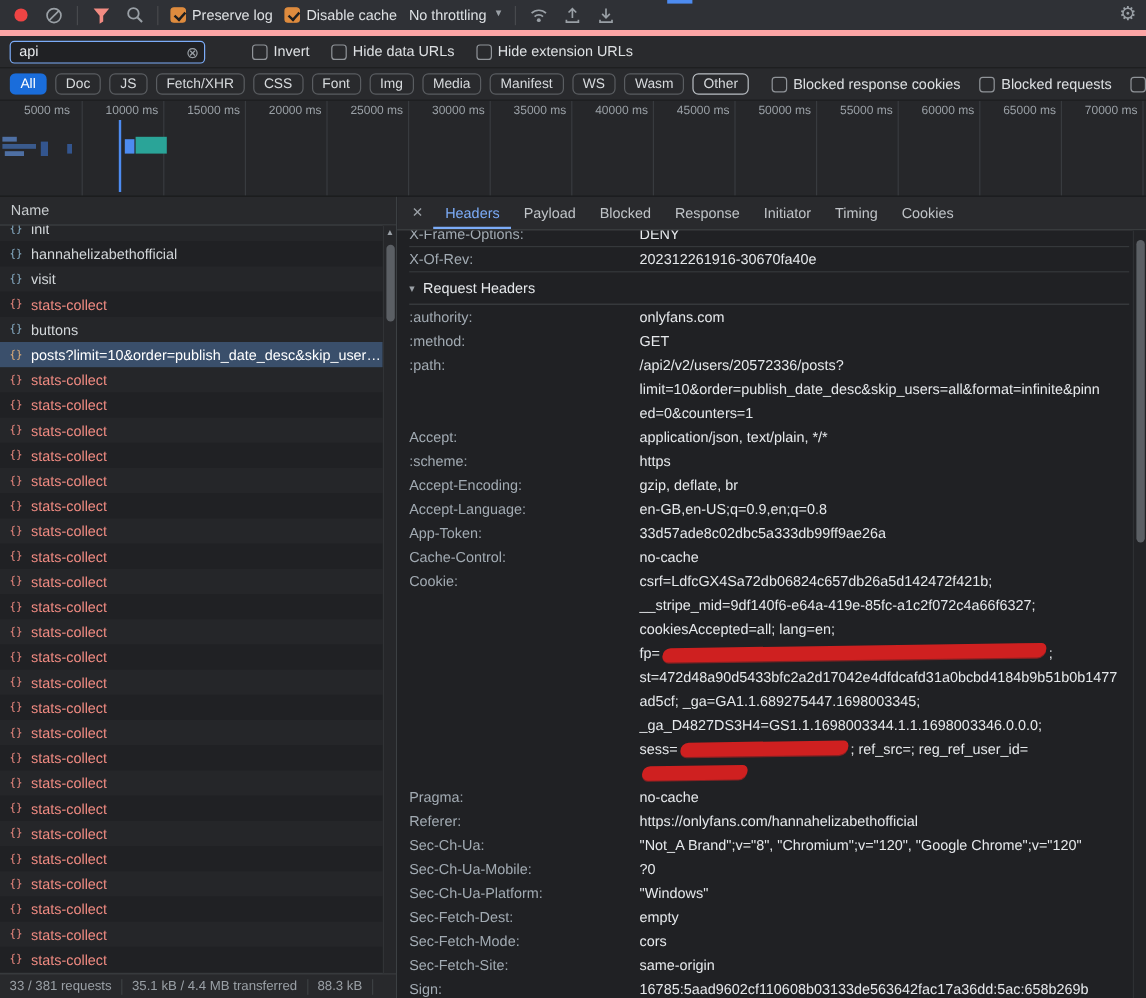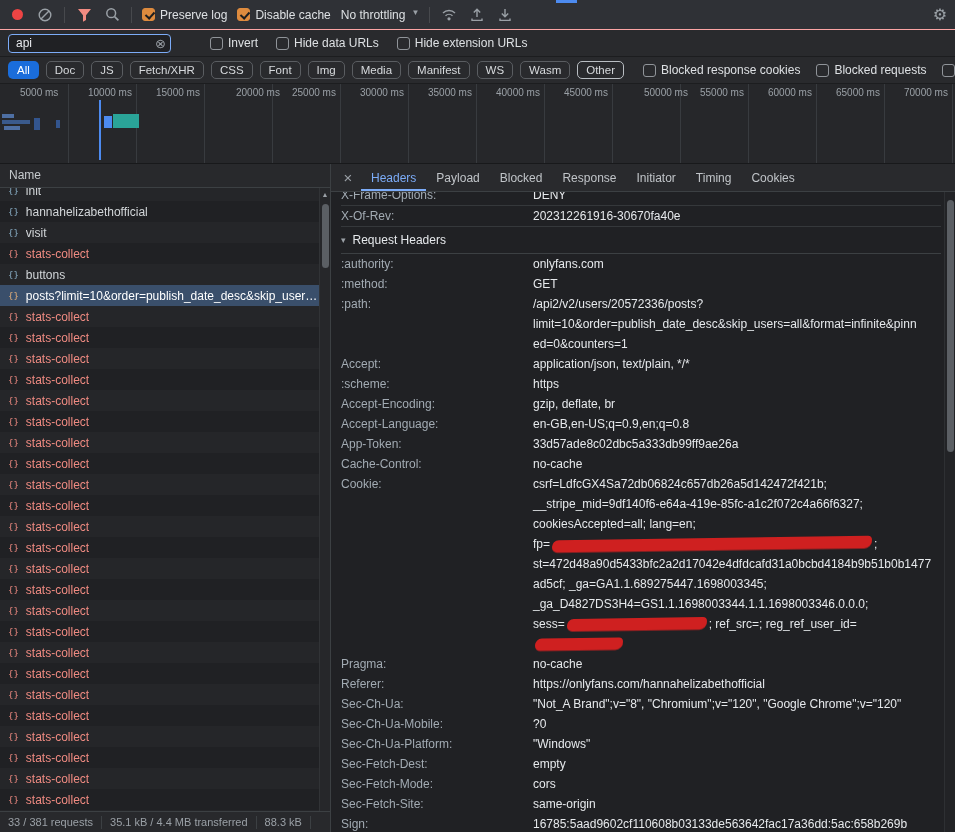--- a/index.html
+++ b/index.html
@@ -3,21 +3,21 @@
 <meta charset="utf-8">
 <style>
   *{box-sizing:border-box;margin:0;padding:0}
   html,body{background:#111}
   .devtools{
     position:relative;width:955px;height:832px;background:#202124;color:#e8eaed;
     font-family:"Liberation Sans","DejaVu Sans",sans-serif;font-size:12px;
     display:flex;flex-direction:column;overflow:hidden;
   }
   .tbar{display:flex;align-items:center;gap:10px;padding:0 8px;flex:none}
-  .tbar-top{height:30px;background:#2f3136;border-bottom:1px solid #fca5a5}
+  .tbar-top{height:30px;background:#2f3136;border-bottom:5px solid #fca5a5}
   .tbar-filter{height:27px;background:#292a2d;border-bottom:1px solid #1c1d1f}
   .tbar-chips{height:27px;background:#292a2d;border-bottom:1px solid #1c1d1f;gap:0}
   .divider{width:1px;height:16px;background:#47494d;flex:none}
   .ibtn{width:18px;height:18px;display:flex;align-items:center;justify-content:center;color:#9aa0a6;flex:none;cursor:pointer}
   .record-dot{width:11px;height:11px;border-radius:50%;background:var(--record)}
   .gear{margin-left:auto;font-size:16px;line-height:1;color:#9aa0a6}
   .top-blue{position:absolute;left:556px;top:0;width:21px;height:3px;background:var(--tl-blue)}
   .cbx{display:inline-flex;align-items:center;gap:5px;color:#dde0e3;white-space:nowrap;cursor:pointer}
   .cb{width:13px;height:13px;border:1px solid #909499;border-radius:3px;position:relative;flex:none;background:transparent}
   .cb.checked{background:var(--checkbox);border-color:var(--checkbox)}
@@ -191,33 +191,33 @@
   </div>
 
   <div class="timeline">
       <div class="tgrid" style="left: 68px;"></div>
       <span class="tlabel" style="left: 20px;">5000 ms</span>
       <div class="tgrid" style="left: 136px;"></div>
       <span class="tlabel" style="left: 88px;">10000 ms</span>
       <div class="tgrid" style="left: 204px;"></div>
       <span class="tlabel" style="left: 156px;">15000 ms</span>
       <div class="tgrid" style="left: 272px;"></div>
-      <span class="tlabel" style="left: 224px; margin-left: 12px;">20000 ms</span>
+      <span class="tlabel" style="left: 224px;">20000 ms</span>
       <div class="tgrid" style="left: 340px;"></div>
       <span class="tlabel" style="left: 292px;">25000 ms</span>
       <div class="tgrid" style="left: 408px;"></div>
       <span class="tlabel" style="left: 360px;">30000 ms</span>
       <div class="tgrid" style="left: 476px;"></div>
       <span class="tlabel" style="left: 428px;">35000 ms</span>
       <div class="tgrid" style="left: 544px;"></div>
       <span class="tlabel" style="left: 496px;">40000 ms</span>
       <div class="tgrid" style="left: 612px;"></div>
       <span class="tlabel" style="left: 564px;">45000 ms</span>
       <div class="tgrid" style="left: 680px;"></div>
-      <span class="tlabel" style="left: 632px; margin-left: 12px;">50000 ms</span>
+      <span class="tlabel" style="left: 632px;">50000 ms</span>
       <div class="tgrid" style="left: 748px;"></div>
       <span class="tlabel" style="left: 700px;">55000 ms</span>
       <div class="tgrid" style="left: 816px;"></div>
       <span class="tlabel" style="left: 768px;">60000 ms</span>
       <div class="tgrid" style="left: 884px;"></div>
       <span class="tlabel" style="left: 836px;">65000 ms</span>
       <div class="tgrid" style="left: 952px;"></div>
       <span class="tlabel" style="left: 904px;">70000 ms</span>
       <div class="tmark" style="left: 2px; top: 30px; width: 12px; height: 4px; background: rgb(78, 111, 163);"></div>
       <div class="tmark" style="left: 2px; top: 36px; width: 28px; height: 4px; background: rgb(58, 90, 140);"></div>

